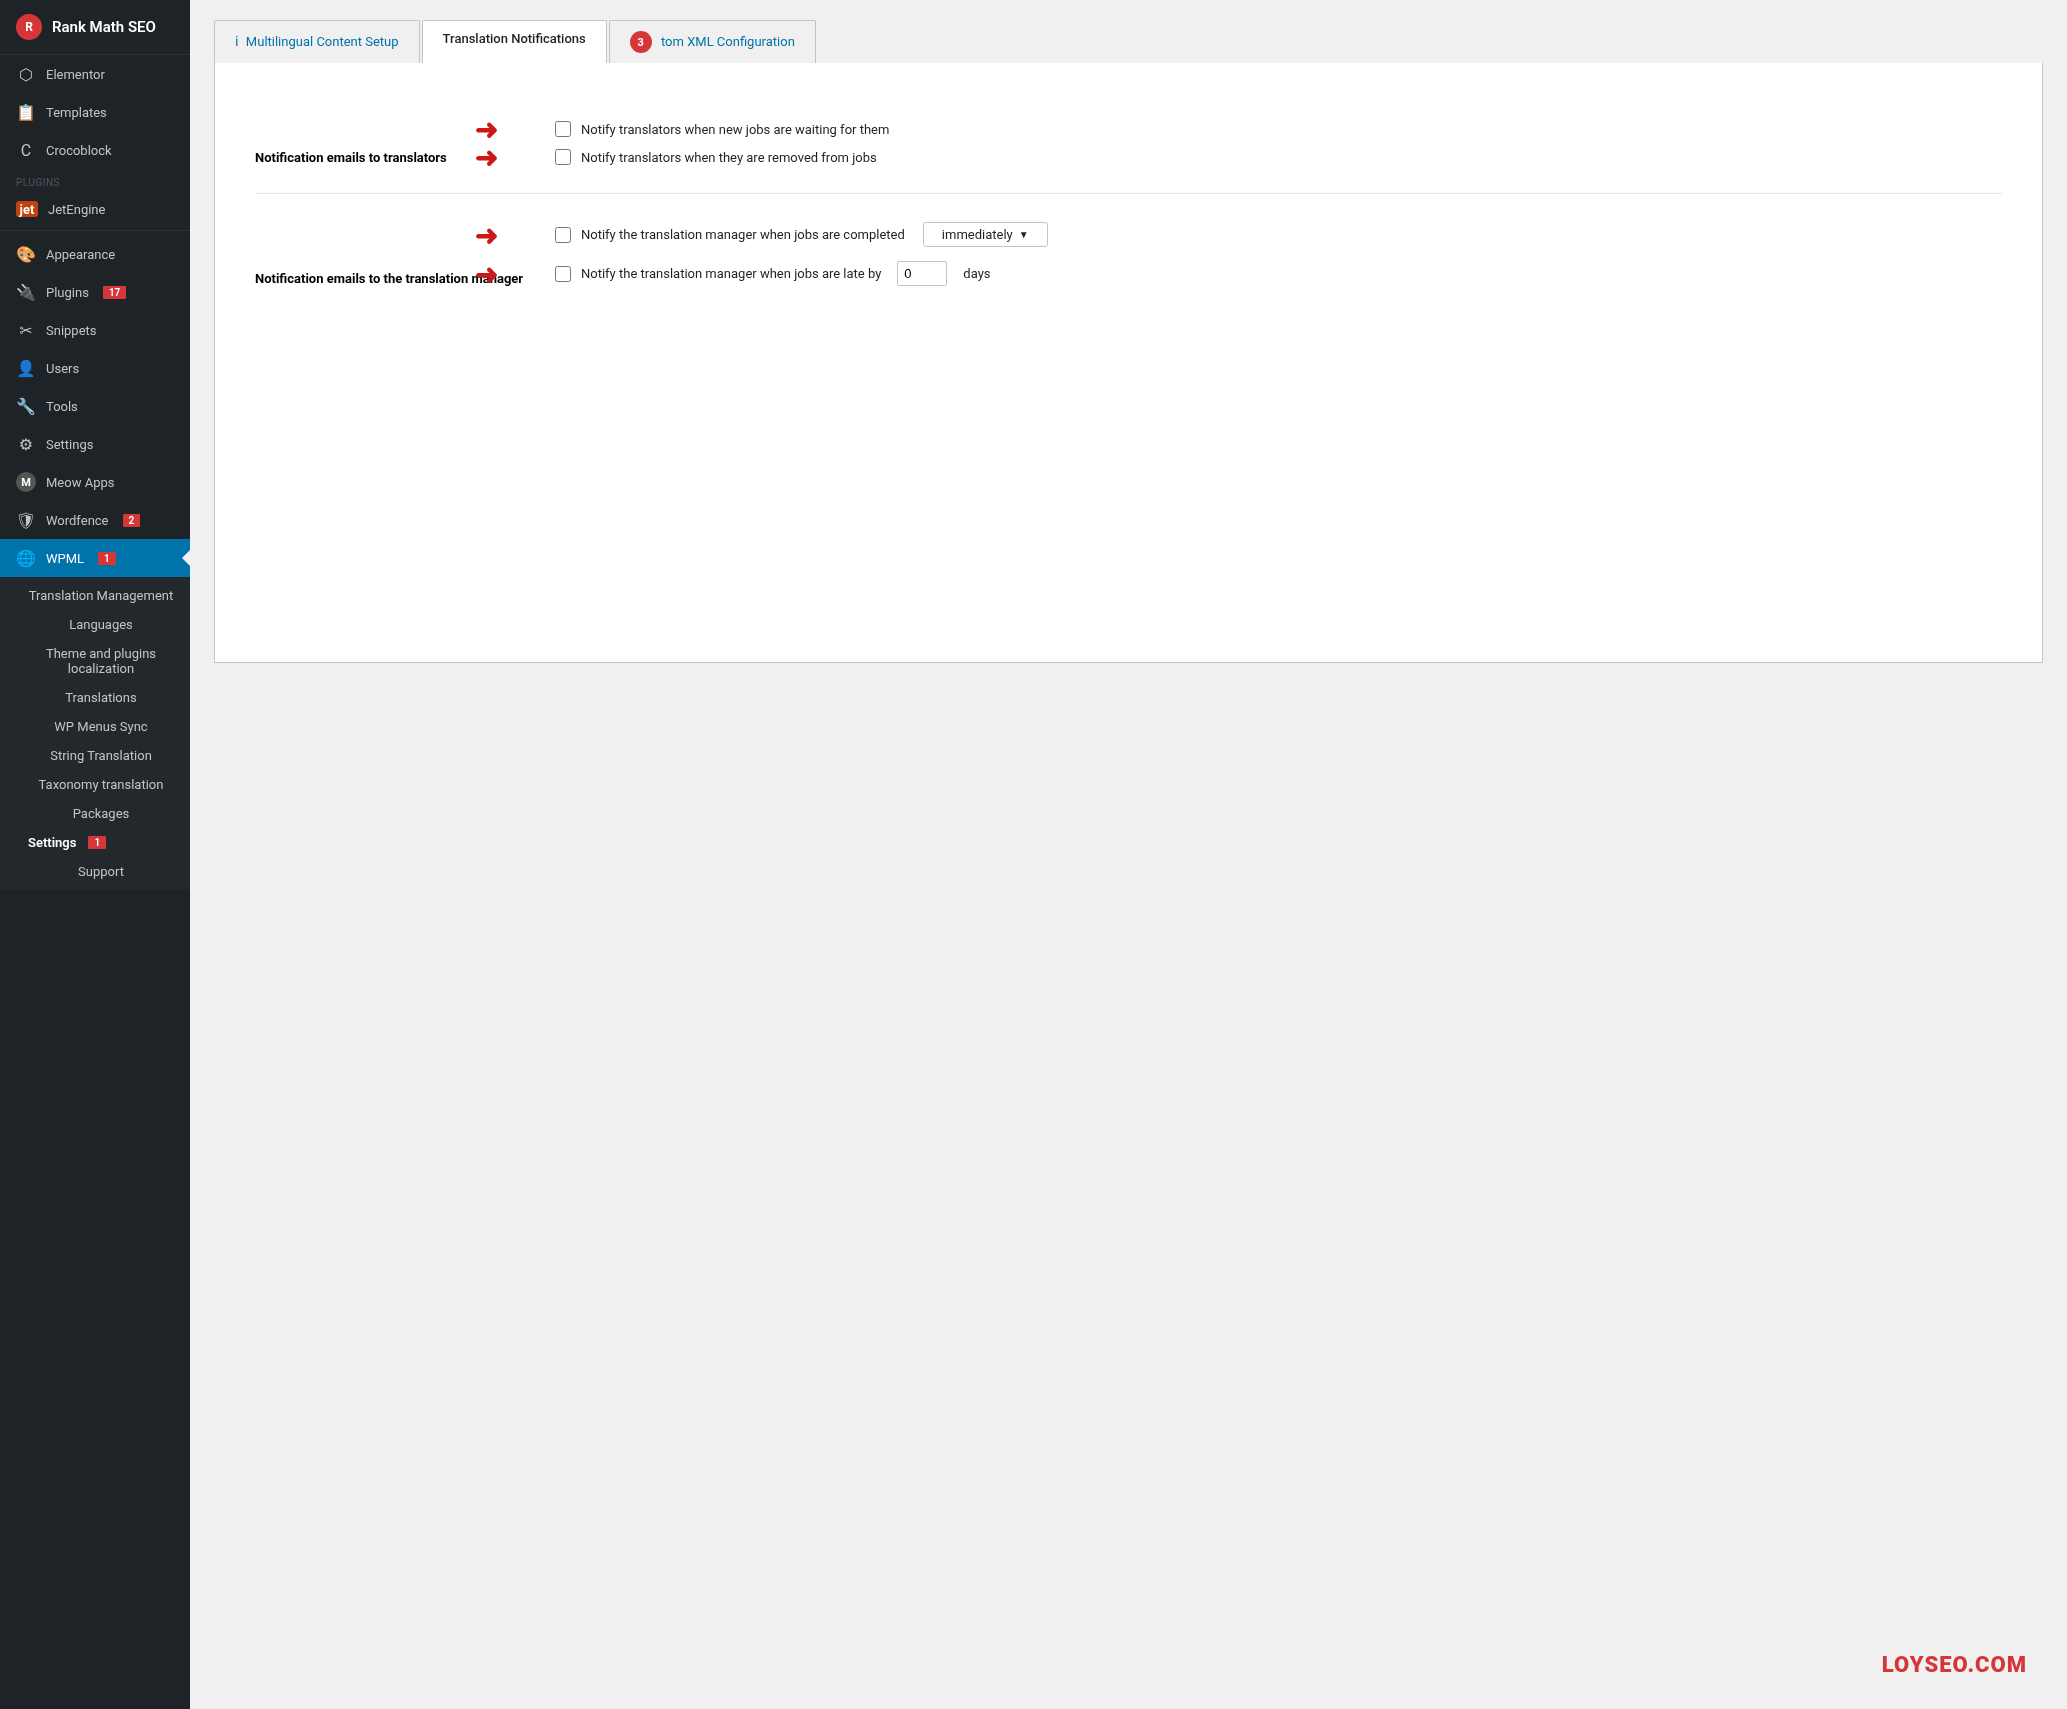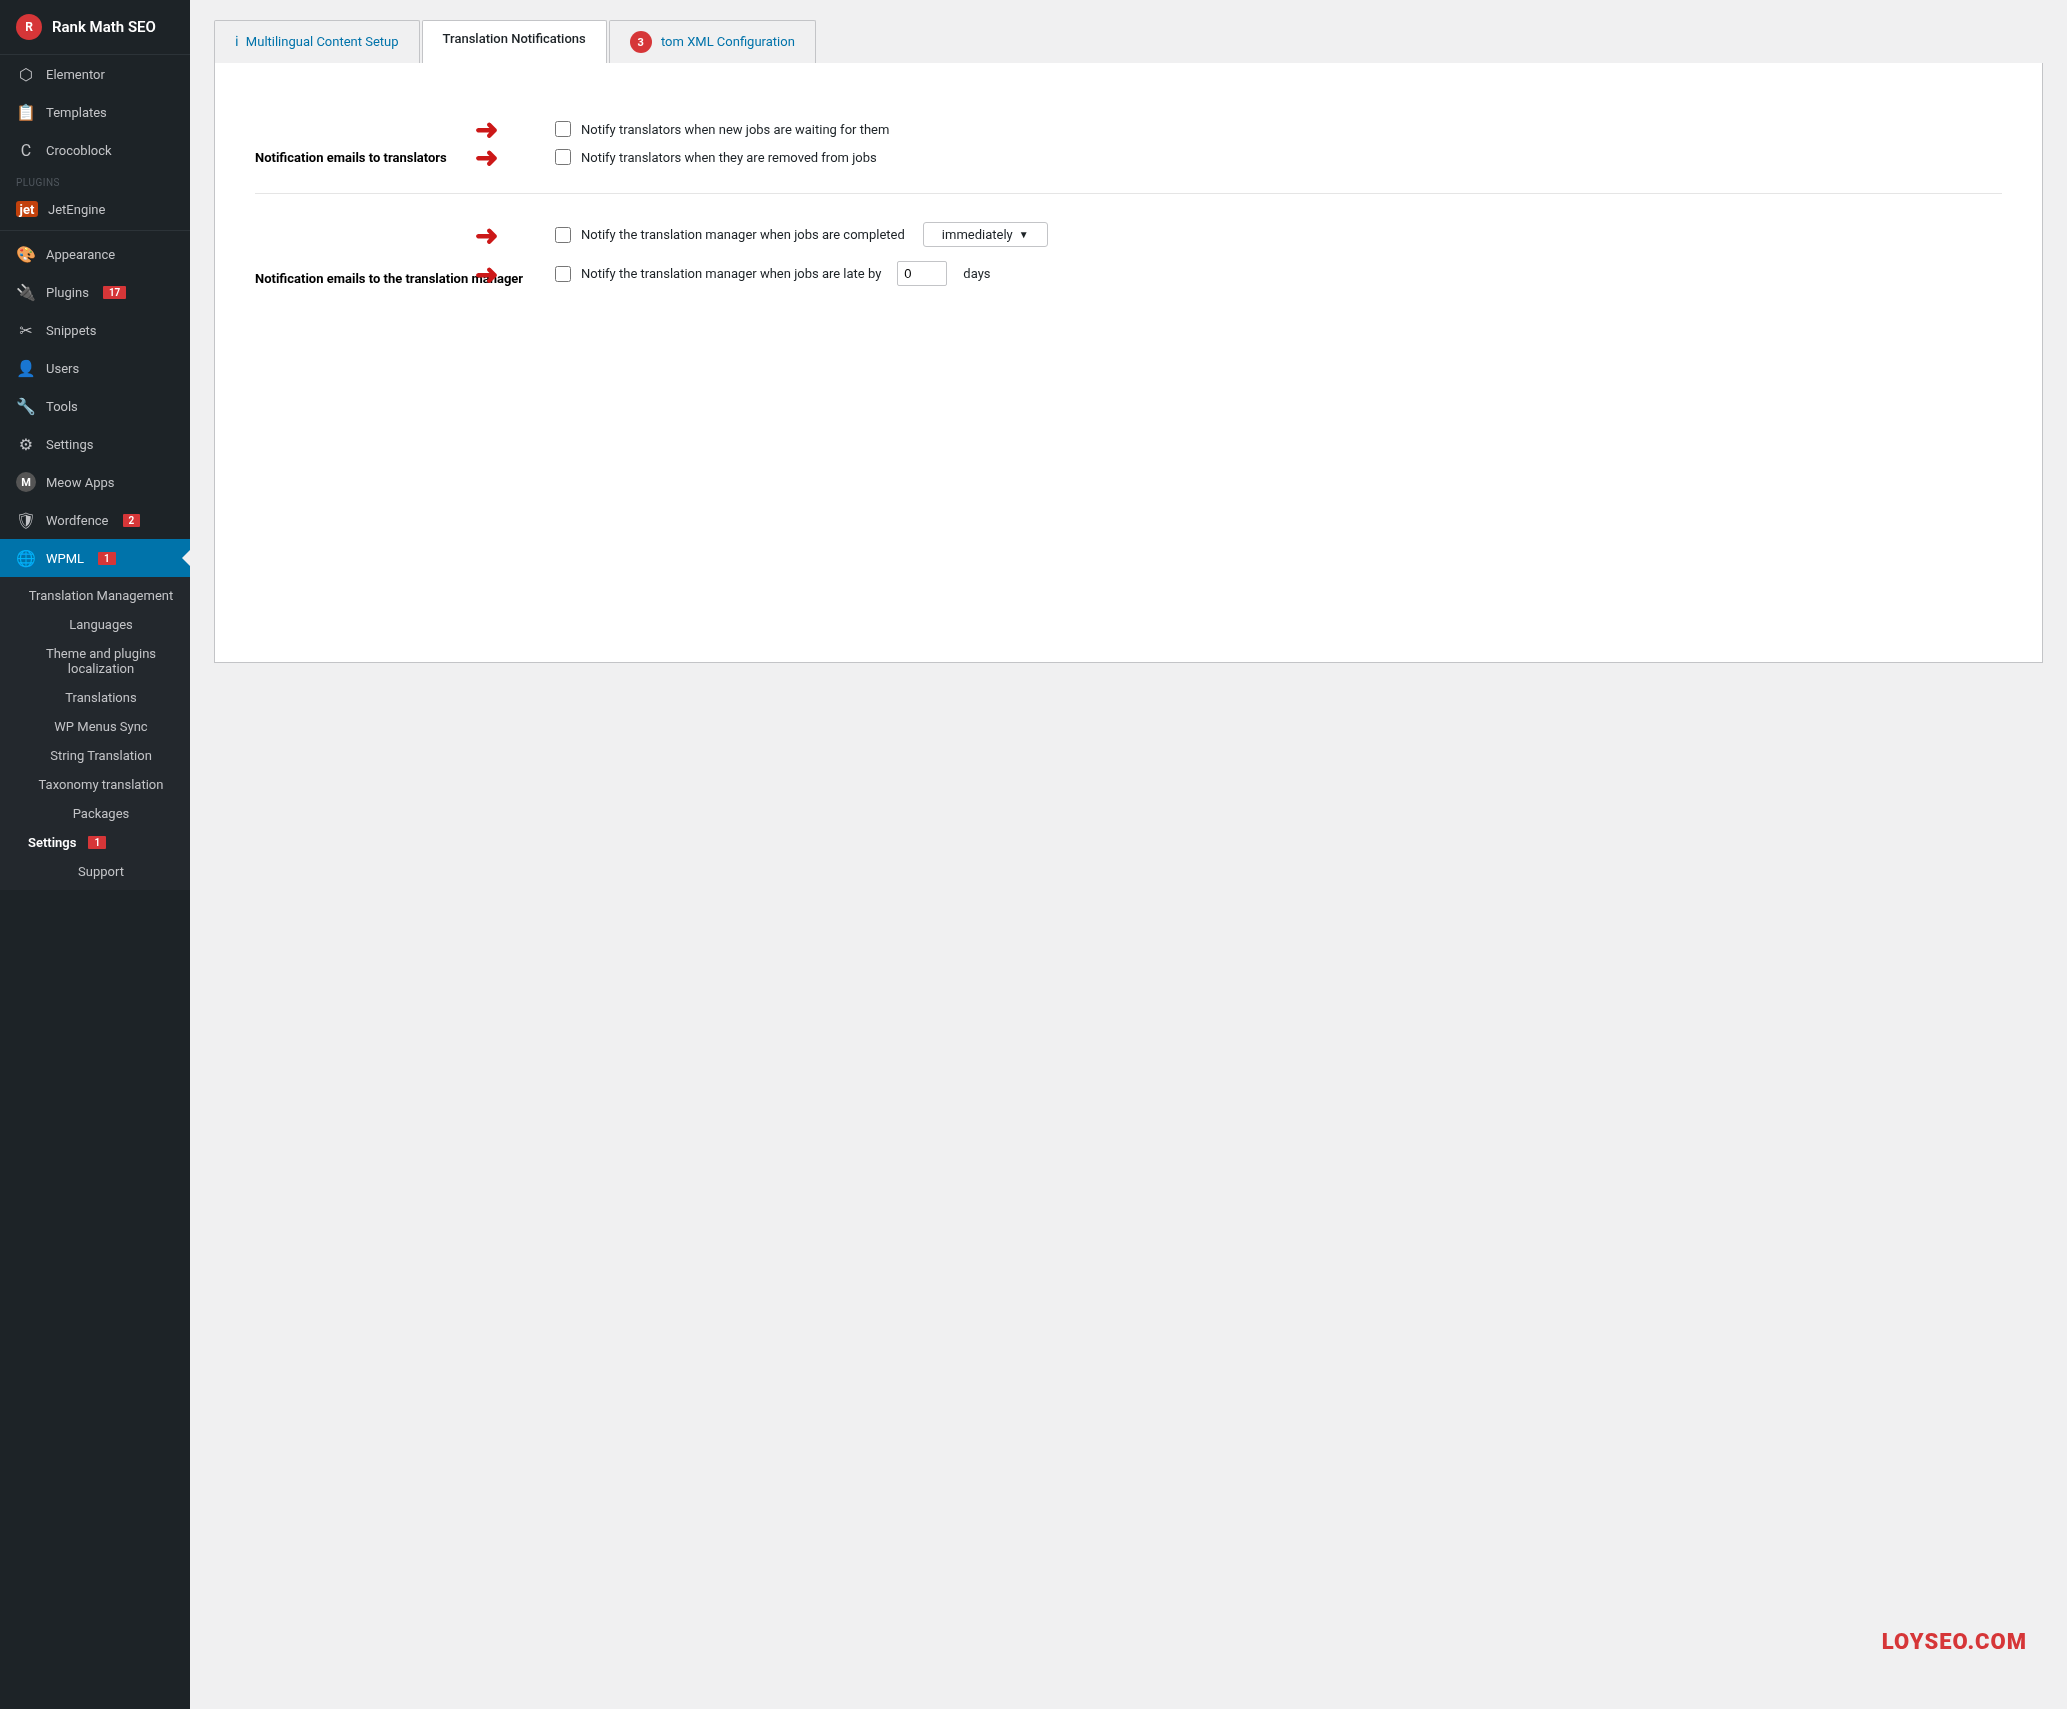--- a/index.html
+++ b/index.html
@@ -238,21 +238,21 @@
       color: #fff;
       border-radius: 50%;
       font-size: 13px;
       font-weight: 700;
       margin-left: 10px;
     }
 
     
     .watermark {
       position: fixed;
-      bottom: 55px;
+      bottom: 32px;
       right: 40px;
       color: #d63638;
       font-size: 22px;
       font-weight: 900;
       letter-spacing: 1px;
     }
 
     .save-row {
       display: flex;
       align-items: center;

